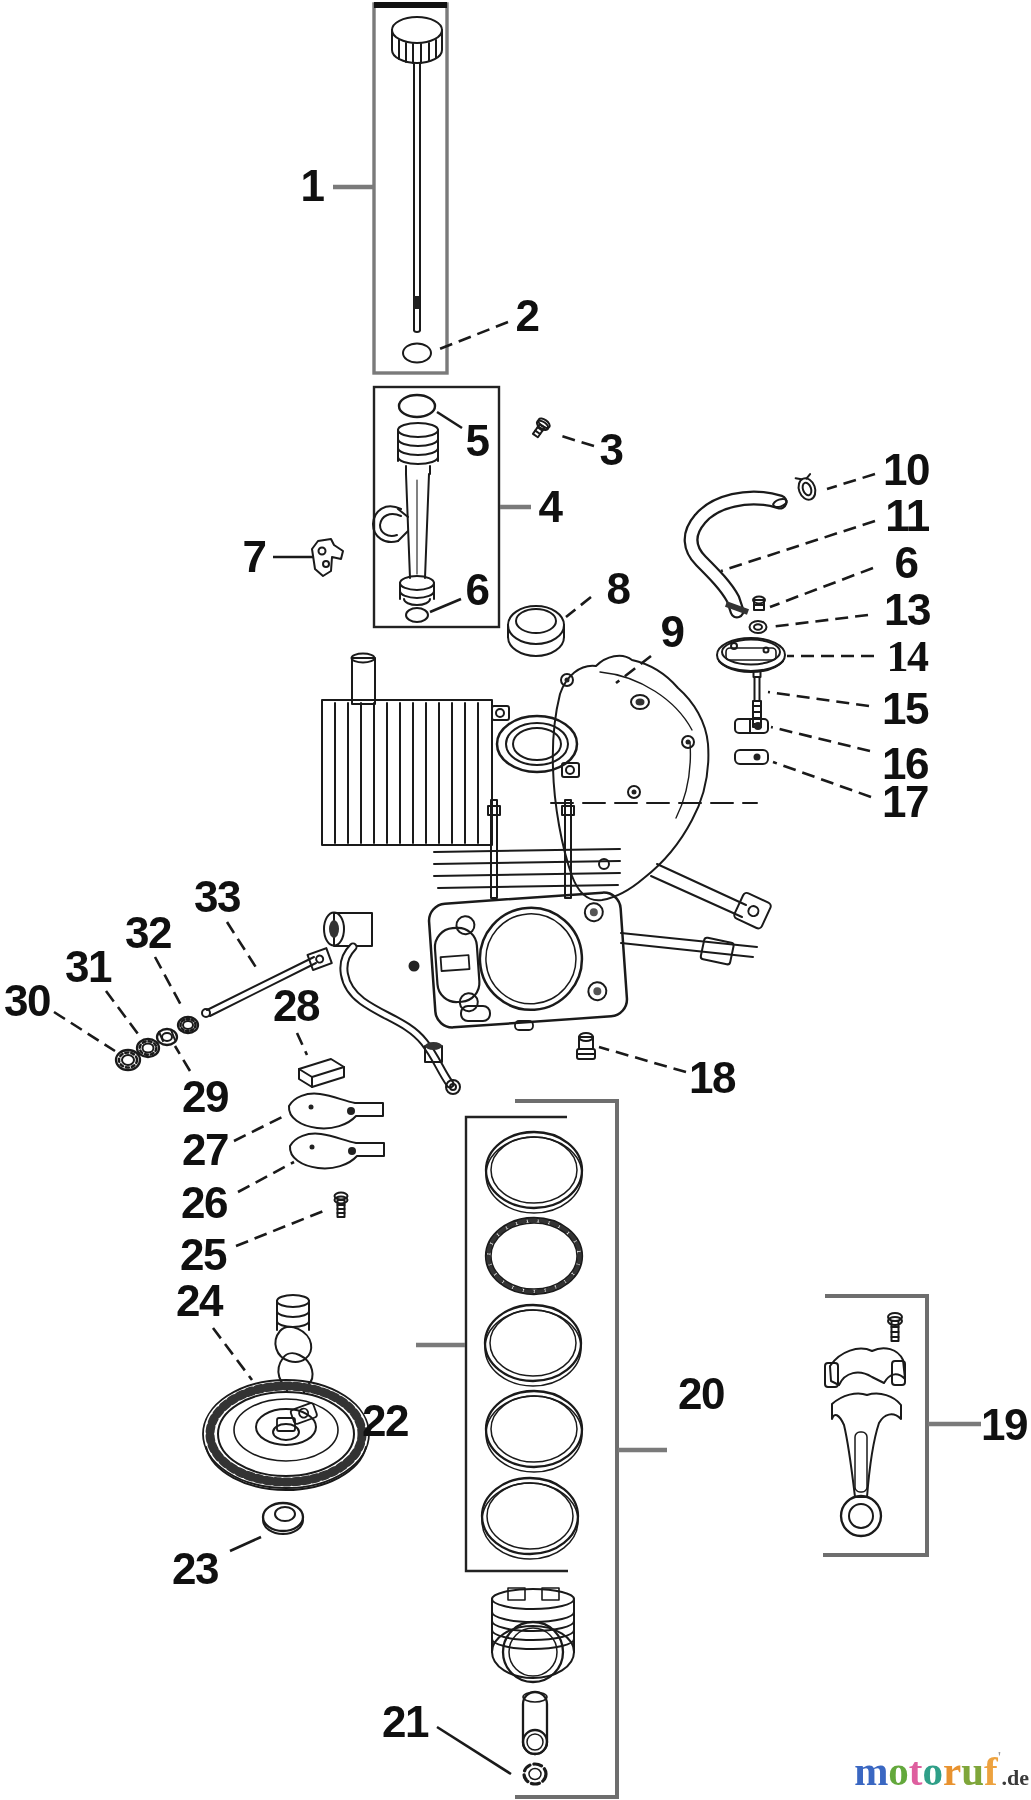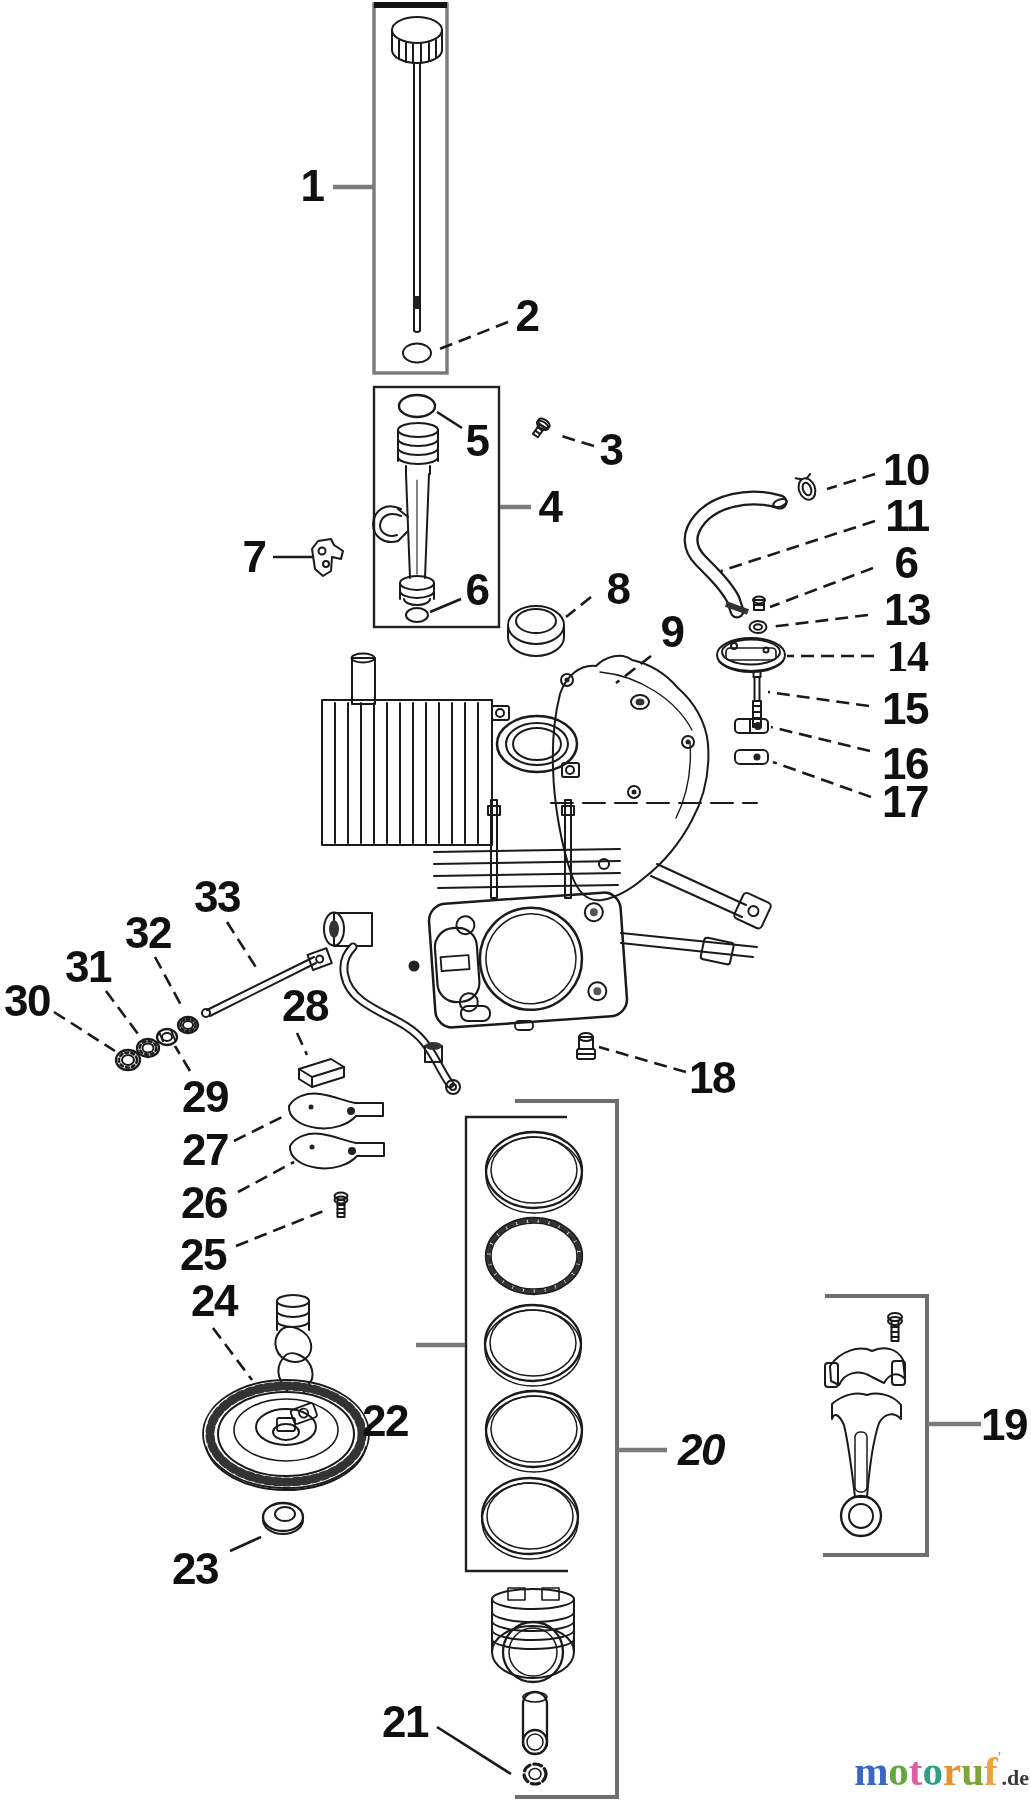--- a/index.html
+++ b/index.html
@@ -475,29 +475,29 @@
       <div class="callout" style="left: 906px; top: 470px;">10</div>
       <div class="callout" style="left: 907px; top: 516px; text-align: center;">11</div>
       <div class="callout" style="left: 906px; top: 563px;">6</div>
       <div class="callout" style="left: 907px; top: 610px;">13</div>
       <div class="callout" style="left: 907px; top: 656px; font-family: Liberation Serif, serif;">14</div>
       <div class="callout" style="left: 905px; top: 709px;">15</div>
       <div class="callout" style="left: 905px; top: 755px; margin-top: 9px;">16</div>
       <div class="callout" style="left: 905px; top: 802px;">17</div>
       <div class="callout" style="left: 712px; top: 1078px;">18</div>
       <div class="callout" style="left: 1004px; top: 1425px;">19</div>
-      <div class="callout" style="left: 701px; top: 1450px; font-style: italic;">20</div>
+      <div class="callout" style="left: 701px; top: 1394px;">20</div>
       <div class="callout" style="left: 405px; top: 1722px;">21</div>
       <div class="callout" style="left: 385px; top: 1421px; text-align: center;">22</div>
       <div class="callout" style="left: 195px; top: 1569px;">23</div>
-      <div class="callout" style="left: 214px; top: 1301px;">24</div>
+      <div class="callout" style="left: 199px; top: 1301px;">24</div>
       <div class="callout" style="left: 203px; top: 1255px;">25</div>
       <div class="callout" style="left: 204px; top: 1203px;">26</div>
       <div class="callout" style="left: 205px; top: 1150px;">27</div>
-      <div class="callout" style="left: 296px; top: 1006px; margin-left: 9px;">28</div>
+      <div class="callout" style="left: 296px; top: 1006px;">28</div>
       <div class="callout" style="left: 205px; top: 1097px;">29</div>
       <div class="callout" style="left: 27px; top: 1001px;">30</div>
       <div class="callout" style="left: 88px; top: 967px; text-align: right;">31</div>
       <div class="callout" style="left: 148px; top: 933px;">32</div>
       <div class="callout" style="left: 217px; top: 897px;">33</div>
     </div>
 
 <div id="watermark"><span id="wm-letters"><span style="color: rgb(58, 103, 194);">m</span><span style="color: rgb(99, 168, 60);">o</span><span style="color: rgb(222, 95, 159);">t</span><span style="color: rgb(47, 159, 136);">o</span><span style="color: rgb(232, 146, 47);">r</span><span style="color: rgb(127, 166, 58);">u</span><span style="color: rgb(237, 162, 63);">f</span></span><span class="wm-tick">'</span><span class="wm-suffix">.de</span></div>
 
 </div>

